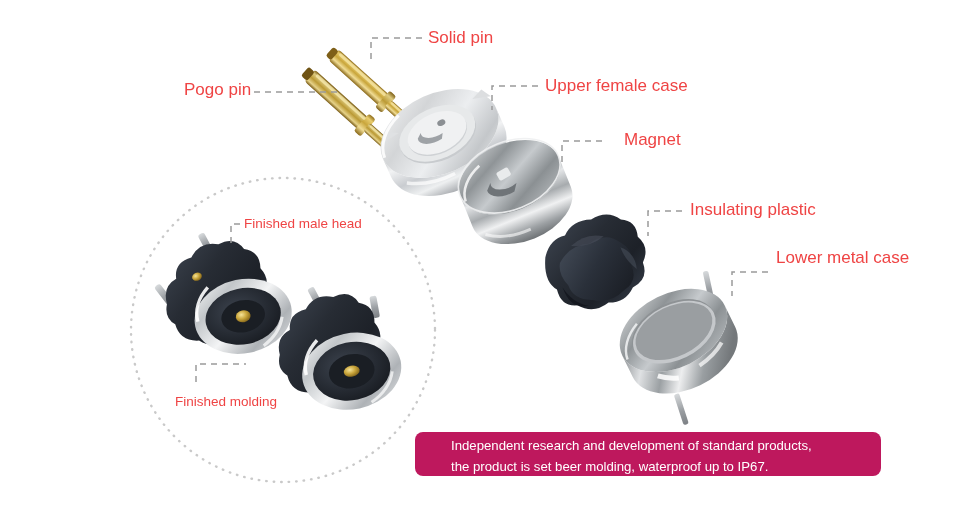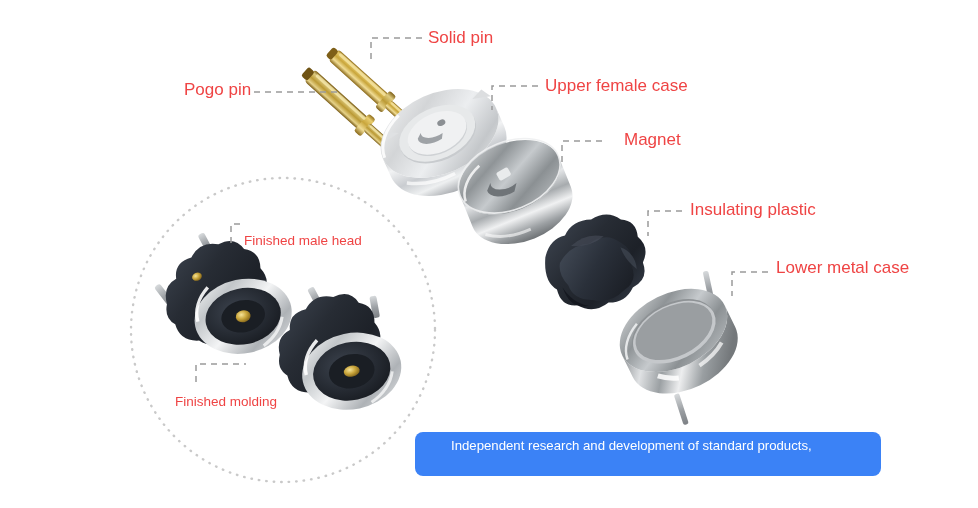--- a/index.html
+++ b/index.html
@@ -3,21 +3,21 @@
 <meta charset="utf-8">
 <style>
   html,body{margin:0;padding:0;background:#ffffff;}
   body{width:978px;height:508px;position:relative;overflow:hidden;
        font-family:"Liberation Sans","DejaVu Sans",sans-serif;background:#fff;}
   #stage{position:absolute;left:0;top:0;width:978px;height:508px;}
   svg.layer{position:absolute;left:0;top:0;width:978px;height:508px;}
   .lbl{position:absolute;color:#ef4444;font-size:17px;line-height:20px;white-space:nowrap;}
   .lbl.sm{font-size:13.5px;}
   .banner{position:absolute;left:415px;top:432px;width:466px;height:44px;
-          background:#3b82f6;border-radius:8px;box-sizing:border-box;
+          background:#be185d;border-radius:8px;box-sizing:border-box;
           padding:5px 18px 0 36px;color:#fff;}
   .banner p{margin:0;font-size:13.2px;line-height:18px;white-space:nowrap;}
   .banner p+p{margin-top:3px;}
 </style>
 </head>
 <body>
 
 <div id="stage">
 
   <svg class="layer" viewBox="0 0 978 508">
@@ -241,21 +241,22 @@
       <path d="M 240 224 L 231 224 L 231 246"></path>
       <path d="M 196 382 L 196 364 L 246 364"></path>
     </g>
   </svg>
 
   <div class="lbl" style="left:428px;top:28px;">Solid pin</div>
   <div class="lbl" style="left:184px;top:80px;">Pogo pin</div>
   <div class="lbl" style="left:545px;top:76px;">Upper female case</div>
   <div class="lbl" style="left:610px;top:130px;margin-left:14px;">Magnet</div>
   <div class="lbl" style="left:690px;top:200px;text-align:center;">Insulating plastic</div>
-  <div class="lbl" style="left:776px;top:258px;">Lower metal case</div>
-  <div class="lbl sm" style="left:244px;top:214px;margin-top:17px;">Finished male head</div>
+  <div class="lbl" style="left:776px;top:248px;">Lower metal case</div>
+  <div class="lbl sm" style="left:244px;top:214px;">Finished male head</div>
   <div class="lbl sm" style="left:175px;top:392px;">Finished molding</div>
 
   <div class="banner">
     <p>Independent research and development of standard products,</p>
+    <p>the product is set beer molding, waterproof up to IP67.</p>
   </div>
 
 </div>
 
 </body></html>

